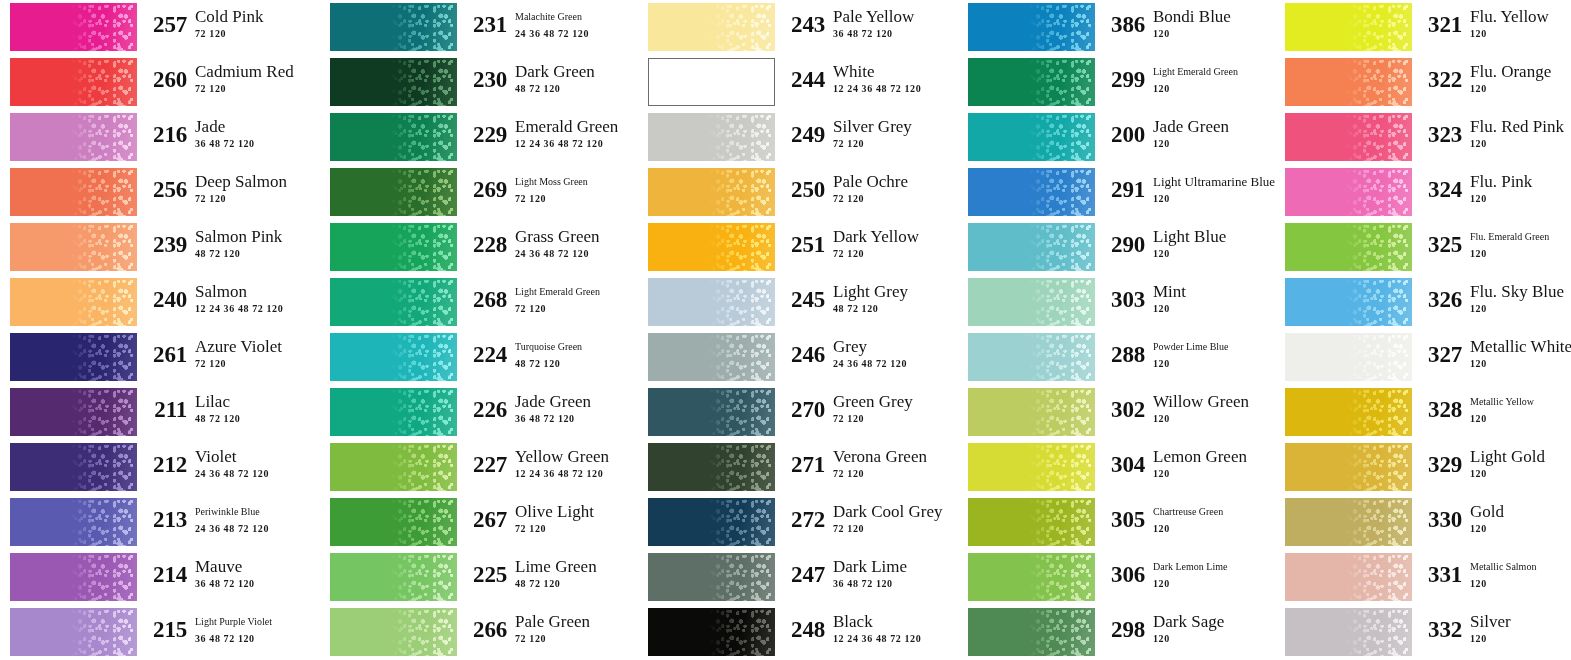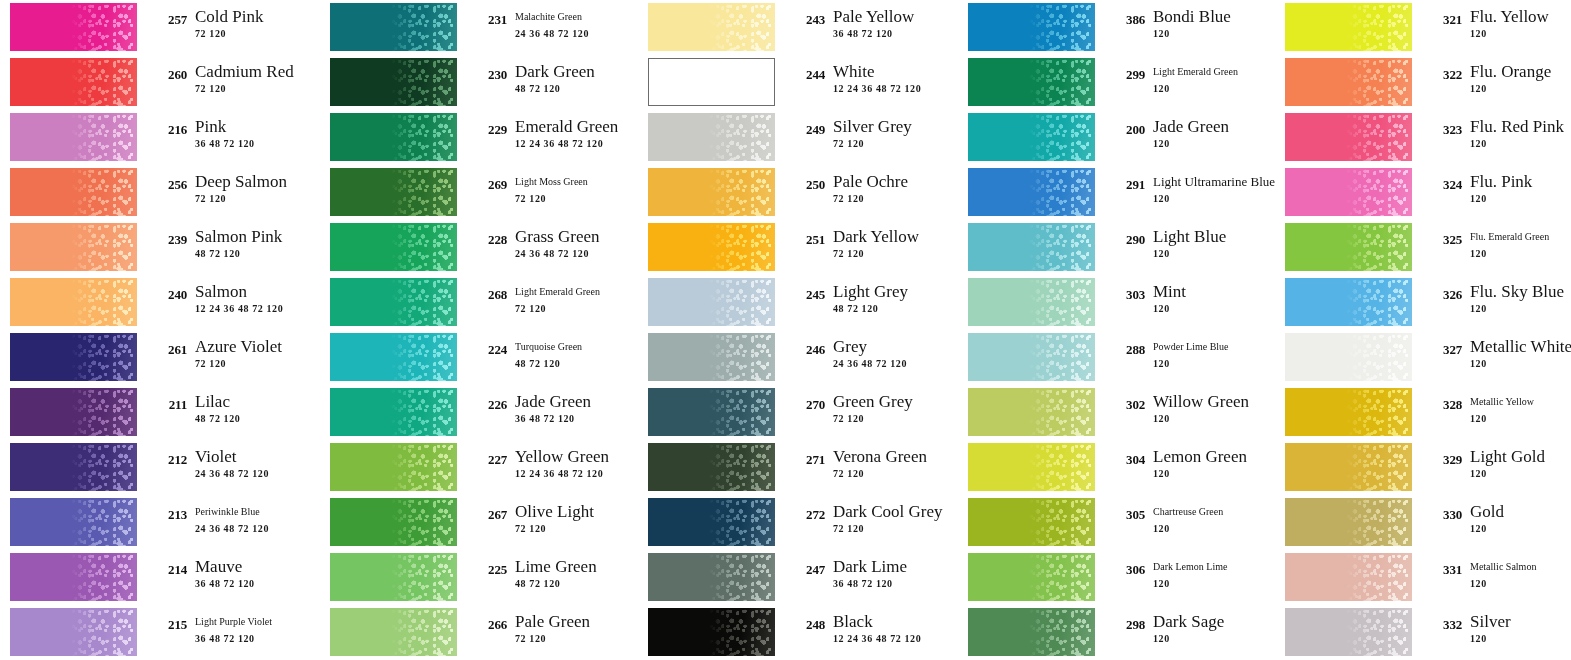--- a/index.html
+++ b/index.html
@@ -64,21 +64,21 @@
   }
 
   
   .code {
     position: absolute;
     left: 133px;
     top: 12px;
     width: 44px;
     text-align: right;
     font-weight: bold;
-    font-size: 13px;
+    font-size: 23px;
     color: #111;
     letter-spacing: -0.2px;
   }
   .meta {
     position: absolute;
     left: 185px;
     top: 7px;
     right: 0;
   }
   .cname {
@@ -126,21 +126,21 @@
           <div class="sizes">72 120</div>
         </div>
       </div>
       <div class="swatch-row" style="top: 110px;">
         <div class="chip">
           <div class="base" style="background: linear-gradient(100deg, rgb(203, 126, 192) 0%, rgb(203, 126, 192) 55%, rgb(203, 126, 192) 72%, rgb(215, 147, 202) 100%);"></div>
           <div class="speckle" style="background: radial-gradient(circle at 12% 22%, rgb(237, 185, 221) 0px, rgb(237, 185, 221) 1.6px, transparent 1.9px) 0% 0% / 17px 15px, radial-gradient(circle at 38% 64%, rgb(237, 185, 221) 0px, rgb(237, 185, 221) 2.1px, transparent 2.4px) 0% 0% / 23px 21px, radial-gradient(circle at 66% 18%, rgb(237, 185, 221) 0px, rgb(237, 185, 221) 1.4px, transparent 1.7px) 0% 0% / 13px 19px, radial-gradient(circle at 84% 76%, rgb(237, 185, 221) 0px, rgb(237, 185, 221) 2.3px, transparent 2.6px) 0% 0% / 27px 17px, radial-gradient(circle at 54% 90%, rgb(237, 185, 221) 0px, rgb(237, 185, 221) 1.5px, transparent 1.8px) 0% 0% / 19px 23px, radial-gradient(circle at 92% 40%, rgb(237, 185, 221) 0px, rgb(237, 185, 221) 1.9px, transparent 2.2px) 0% 0% / 15px 13px, radial-gradient(circle at 22% 82%, rgb(237, 185, 221) 0px, rgb(237, 185, 221) 1.3px, transparent 1.6px) 0% 0% / 21px 25px, radial-gradient(circle at 74% 52%, rgb(237, 185, 221) 0px, rgb(237, 185, 221) 1.7px, transparent 2px) 0% 0% / 25px 15px; mask-image: linear-gradient(90deg, transparent 0%, rgba(0, 0, 0, 0.55) 35%, rgb(0, 0, 0) 100%);"></div>
         </div>
         <div class="code">216</div>
         <div class="meta">
-          <div class="cname">Pink</div>
+          <div class="cname">Jade</div>
           <div class="sizes">36 48 72 120</div>
         </div>
       </div>
       <div class="swatch-row" style="top: 165px;">
         <div class="chip">
           <div class="base" style="background: linear-gradient(100deg, rgb(240, 113, 79) 0%, rgb(240, 113, 79) 55%, rgb(240, 113, 79) 72%, rgb(243, 136, 105) 100%);"></div>
           <div class="speckle" style="background: radial-gradient(circle at 12% 22%, rgb(248, 180, 154) 0px, rgb(248, 180, 154) 1.6px, transparent 1.9px) 0% 0% / 17px 15px, radial-gradient(circle at 38% 64%, rgb(248, 180, 154) 0px, rgb(248, 180, 154) 2.1px, transparent 2.4px) 0% 0% / 23px 21px, radial-gradient(circle at 66% 18%, rgb(248, 180, 154) 0px, rgb(248, 180, 154) 1.4px, transparent 1.7px) 0% 0% / 13px 19px, radial-gradient(circle at 84% 76%, rgb(248, 180, 154) 0px, rgb(248, 180, 154) 2.3px, transparent 2.6px) 0% 0% / 27px 17px, radial-gradient(circle at 54% 90%, rgb(248, 180, 154) 0px, rgb(248, 180, 154) 1.5px, transparent 1.8px) 0% 0% / 19px 23px, radial-gradient(circle at 92% 40%, rgb(248, 180, 154) 0px, rgb(248, 180, 154) 1.9px, transparent 2.2px) 0% 0% / 15px 13px, radial-gradient(circle at 22% 82%, rgb(248, 180, 154) 0px, rgb(248, 180, 154) 1.3px, transparent 1.6px) 0% 0% / 21px 25px, radial-gradient(circle at 74% 52%, rgb(248, 180, 154) 0px, rgb(248, 180, 154) 1.7px, transparent 2px) 0% 0% / 25px 15px; mask-image: linear-gradient(90deg, transparent 0%, rgba(0, 0, 0, 0.55) 35%, rgb(0, 0, 0) 100%);"></div>
         </div>
         <div class="code">256</div>
         <div class="meta">

